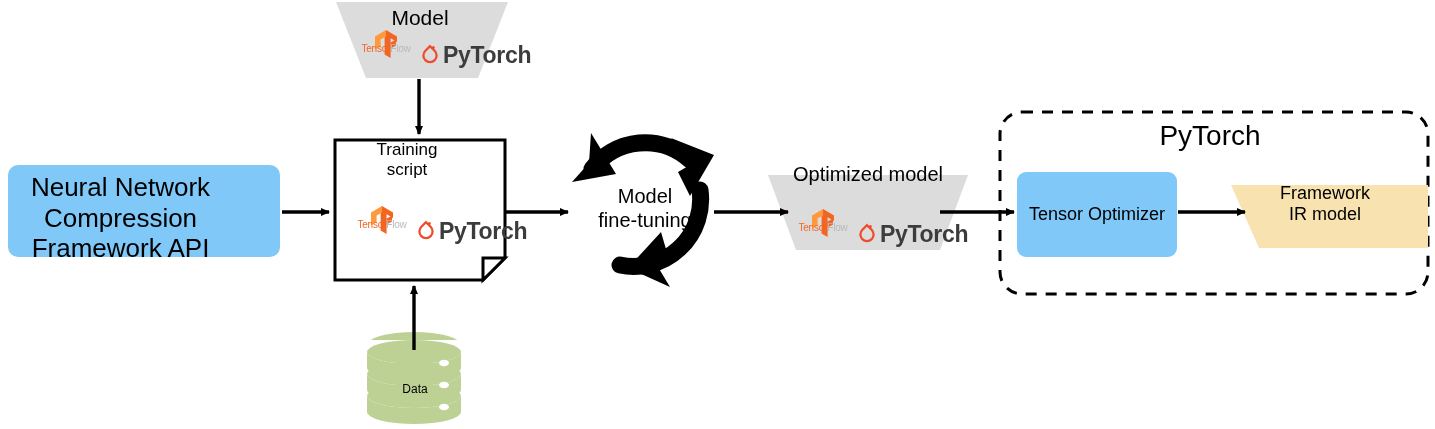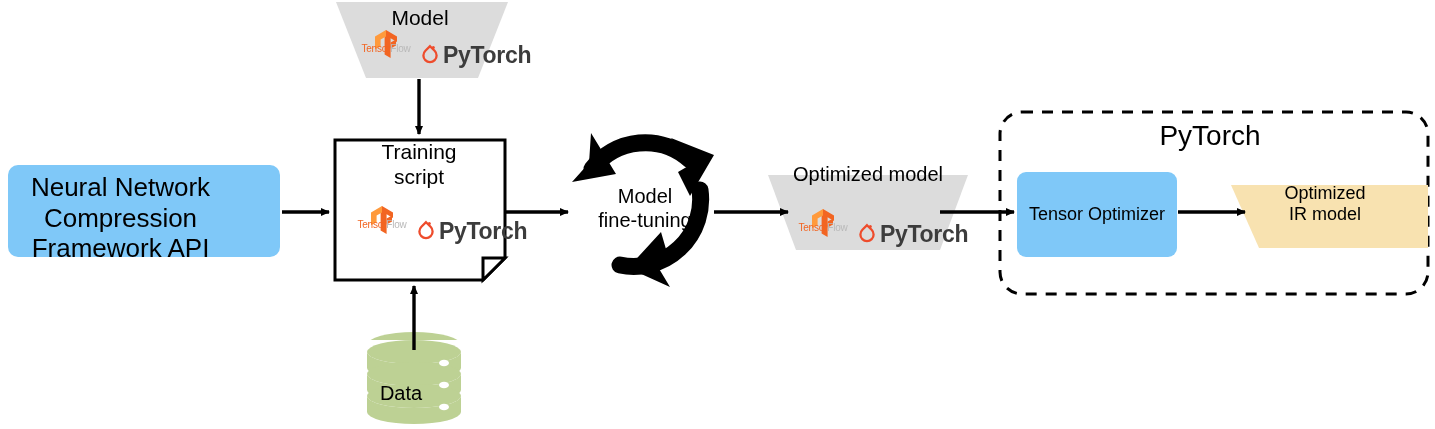--- a/index.html
+++ b/index.html
@@ -42,24 +42,24 @@
     border-radius: 10px;
   }
   .nncf-label {
     left: 8px;
     top: 172px;
     width: 225px;
     font-size: 26px;
   }
   
   .train-label {
-    left: 335px;
+    left: 323px;
     top: 140px;
     width: 168px;
-    font-size: 21px;
+    font-size: 17px;
   }
   
   .model-label {
     left: 330px;
     top: 6px;
     width: 180px;
     font-size: 21px;
   }
   
   .optmodel-label {
@@ -100,24 +100,24 @@
   }
   
   .ir-label {
     left: 1245px;
     top: 183px;
     width: 160px;
     font-size: 18px;
   }
   
   .data-label {
-    left: 341px;
+    left: 355px;
     top: 382px;
     width: 120px;
-    font-size: 20px;
+    font-size: 12px;
   }
   
   .logos {
     position: absolute;
     display: flex;
     align-items: flex-end;
     pointer-events: none;
   }
   .tf-logo {
     position: relative;
@@ -246,21 +246,21 @@
 fine-tuning</div>
 
   <div class="txt optmodel-label">Optimized model</div>
 
   <div class="txt data-label">Data</div>
 
   <div class="txt openvino-label">PyTorch</div>
 
   <div class="txt mo-label">Tensor Optimizer</div>
 
-  <div class="txt ir-label">Optimized
+  <div class="txt ir-label">Framework
 IR model</div>
 
   <div class="logos" style="left:356px; top:28px;">
     <div class="tf-logo">
       <svg width="60" height="32" viewBox="0 0 60 32">
         <polygon points="30,2 41,8.4 41,14 34.6,10.3 34.6,30 28.6,26.6 28.6,6.6" fill="#F26522"></polygon>
         <polygon points="30,2 19,8.4 19,21.2 24.6,18 24.6,11.6 30,8.4" fill="#FF9A3C"></polygon>
         <polygon points="34.6,14.6 40,11.6 40,17.4 34.6,20.4" fill="#F26522"></polygon>
       </svg>
       <div class="tf-word"><span class="a">Tensor</span><span class="b">Flow</span></div>

